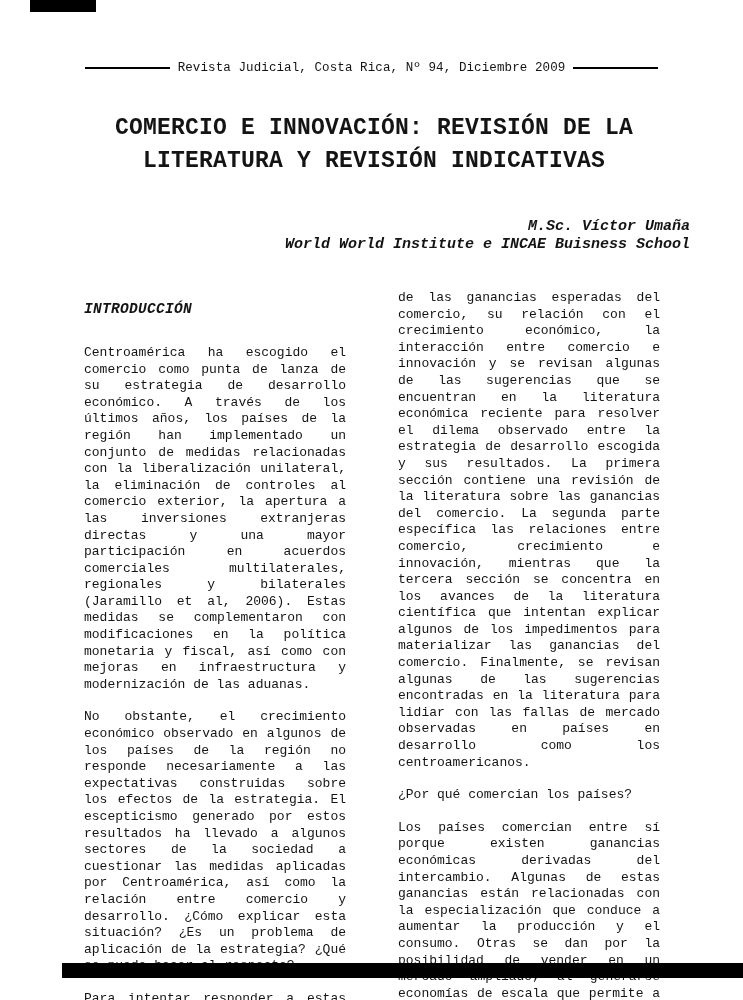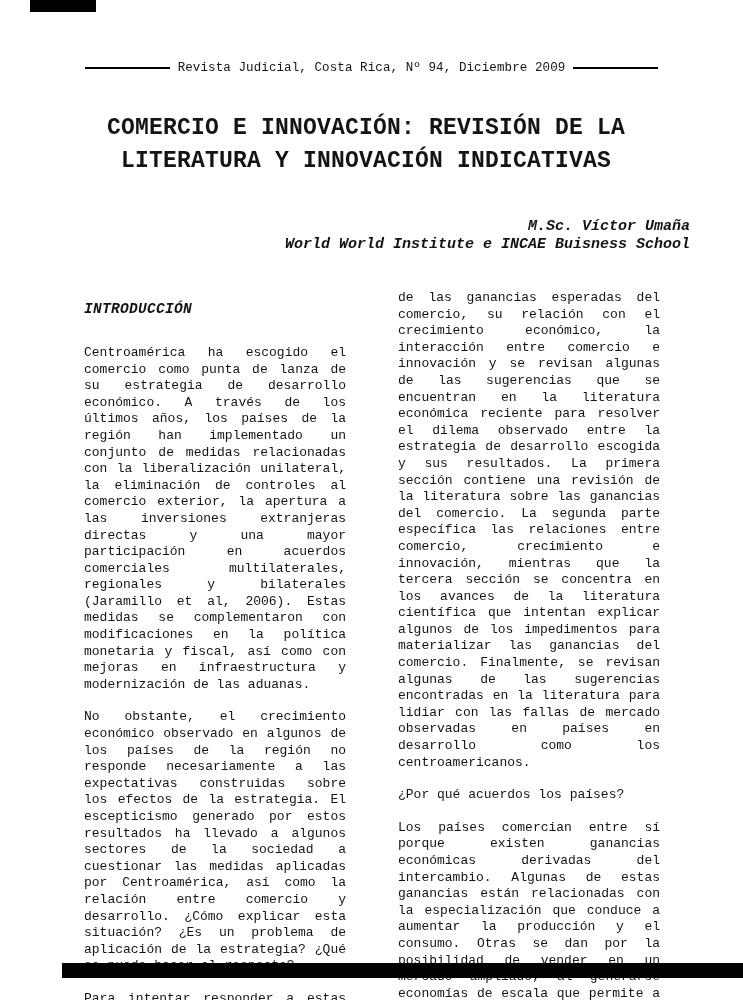--- a/index.html
+++ b/index.html
@@ -43,21 +43,21 @@
     border-top: 2px solid #000000;
     height: 0;
   }
   .header .header-text {
     padding: 0 8px;
     white-space: nowrap;
   }
   .title-block {
     position: absolute;
     top: 112px;
-    left: 0;
+    left: 8px;
     width: 732px;
     text-align: center;
     font-size: 23px;
     font-weight: bold;
     line-height: 33px;
     letter-spacing: 0.2px;
   }
   .byline {
     position: absolute;
     top: 218px;
@@ -105,40 +105,40 @@
   <div class="corner-mark"></div>
 
   <div class="header">
     <span class="rule"></span>
     <span class="header-text">Revista Judicial, Costa Rica, Nº 94, Diciembre 2009</span>
     <span class="rule"></span>
   </div>
 
   <div class="title-block">
     <span style="display:block">COMERCIO E INNOVACIÓN: REVISIÓN DE LA</span>
-    <span style="display:block">LITERATURA Y INNOVACIÓN INDICATIVAS</span>
+    <span style="display:block">LITERATURA Y REVISIÓN INDICATIVAS</span>
   </div>
 
   <div class="byline">
     <span style="display:block">M.Sc. Víctor Umaña</span>
     <span style="display:block">World World Institute e INCAE Buisness School</span>
   </div>
 
   <div class="body-columns">
 
     <div class="col">
       <h2 class="section-heading">INTRODUCCIÓN</h2>
       <p>Centroamérica ha escogido el comercio como punta de lanza de su estrategia de desarrollo económico. A través de los últimos años, los países de la región han implementado un conjunto de medidas relacionadas con la liberalización unilateral, la eliminación de controles al comercio exterior, la apertura a las inversiones extranjeras directas y una mayor participación en acuerdos comerciales multilaterales, regionales y bilaterales (Jaramillo et al, 2006). Estas medidas se complementaron con modificaciones en la política monetaria y fiscal, así como con mejoras en infraestructura y modernización de las aduanas.</p>
       <p>No obstante, el crecimiento económico observado en algunos de los países de la región no responde necesariamente a las expectativas construidas sobre los efectos de la estrategia. El escepticismo generado por estos resultados ha llevado a algunos sectores de la sociedad a cuestionar las medidas aplicadas por Centroamérica, así como la relación entre comercio y desarrollo. ¿Cómo explicar esta situación? ¿Es un problema de aplicación de la estrategia? ¿Qué se puede hacer al respecto?</p>
       <p>Para intentar responder a estas interrogantes, en este trabajo se hace un repaso teórico</p>
     </div>
 
     <div class="col">
       <p>de las ganancias esperadas del comercio, su relación con el crecimiento económico, la interacción entre comercio e innovación y se revisan algunas de las sugerencias que se encuentran en la literatura económica reciente para resolver el dilema observado entre la estrategia de desarrollo escogida y sus resultados. La primera sección contiene una revisión de la literatura sobre las ganancias del comercio. La segunda parte específica las relaciones entre comercio, crecimiento e innovación, mientras que la tercera sección se concentra en los avances de la literatura científica que intentan explicar algunos de los impedimentos para materializar las ganancias del comercio. Finalmente, se revisan algunas de las sugerencias encontradas en la literatura para lidiar con las fallas de mercado observadas en países en desarrollo como los centroamericanos.</p>
-      <p class="subheading">¿Por qué acuerdos los países?</p>
+      <p class="subheading">¿Por qué comercian los países?</p>
       <p>Los países comercian entre sí porque existen ganancias económicas derivadas del intercambio. Algunas de estas ganancias están relacionadas con la especialización que conduce a aumentar la producción y el consumo. Otras se dan por la posibilidad de vender en un mercado ampliado, al generarse economías de escala que permite a las empresas una reducción de sus costos promedios de producción y trasladarla al</p>
     </div>
 
   </div>
 
   <div class="bottom-bar"></div>
 
 </div>
 
 </body></html>

